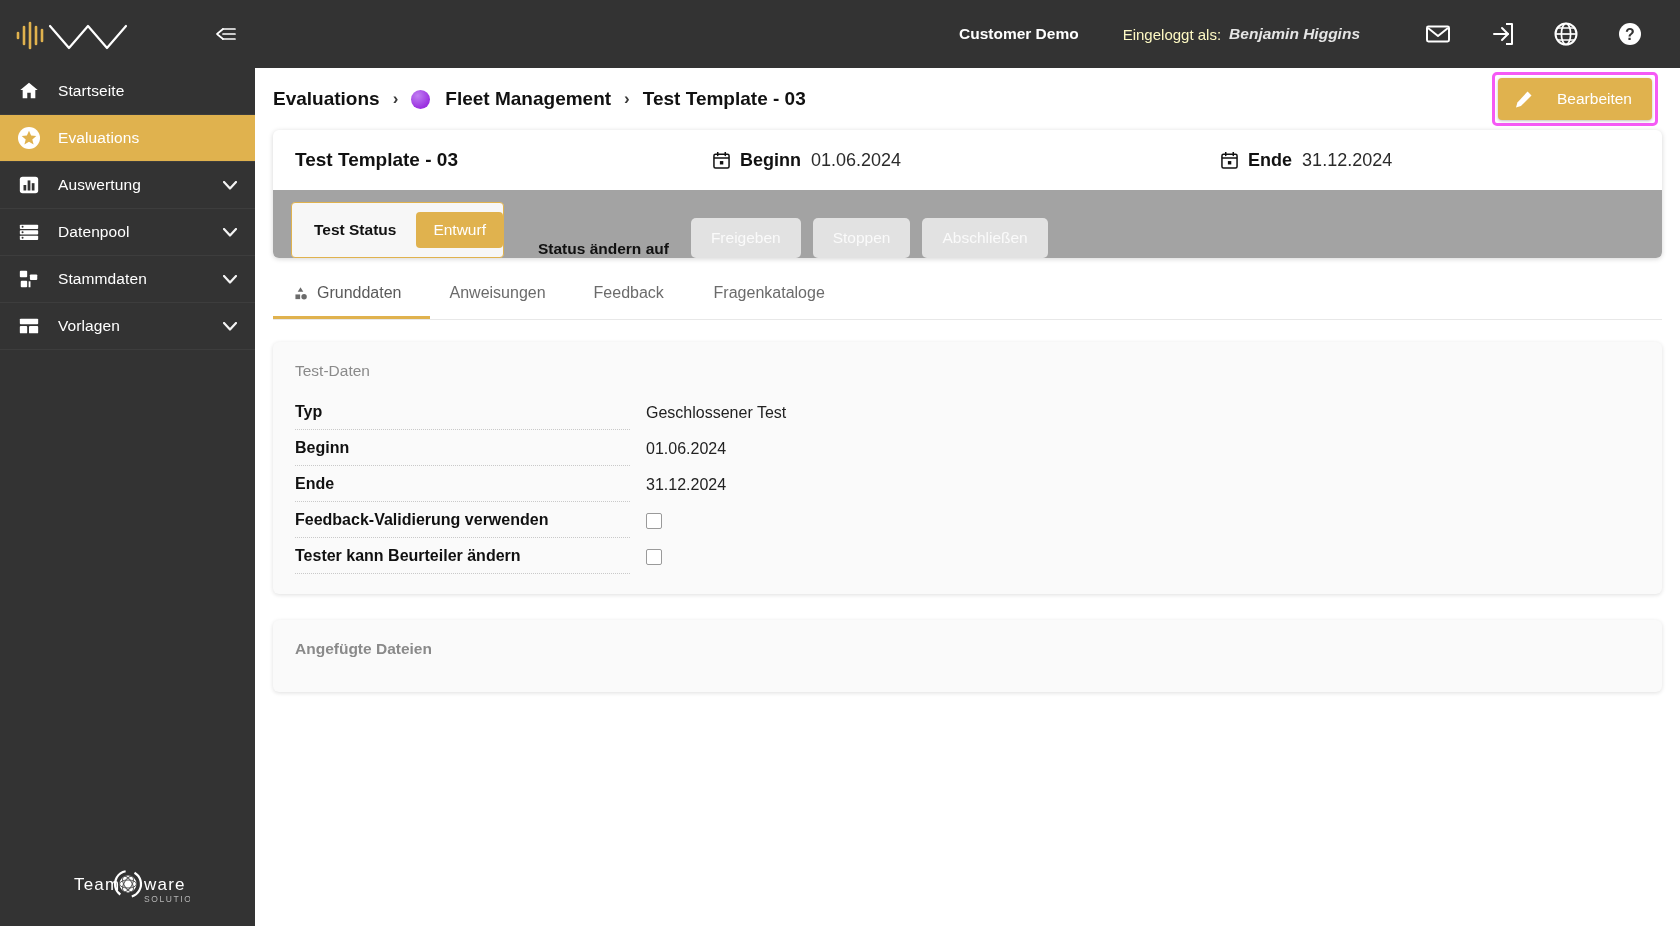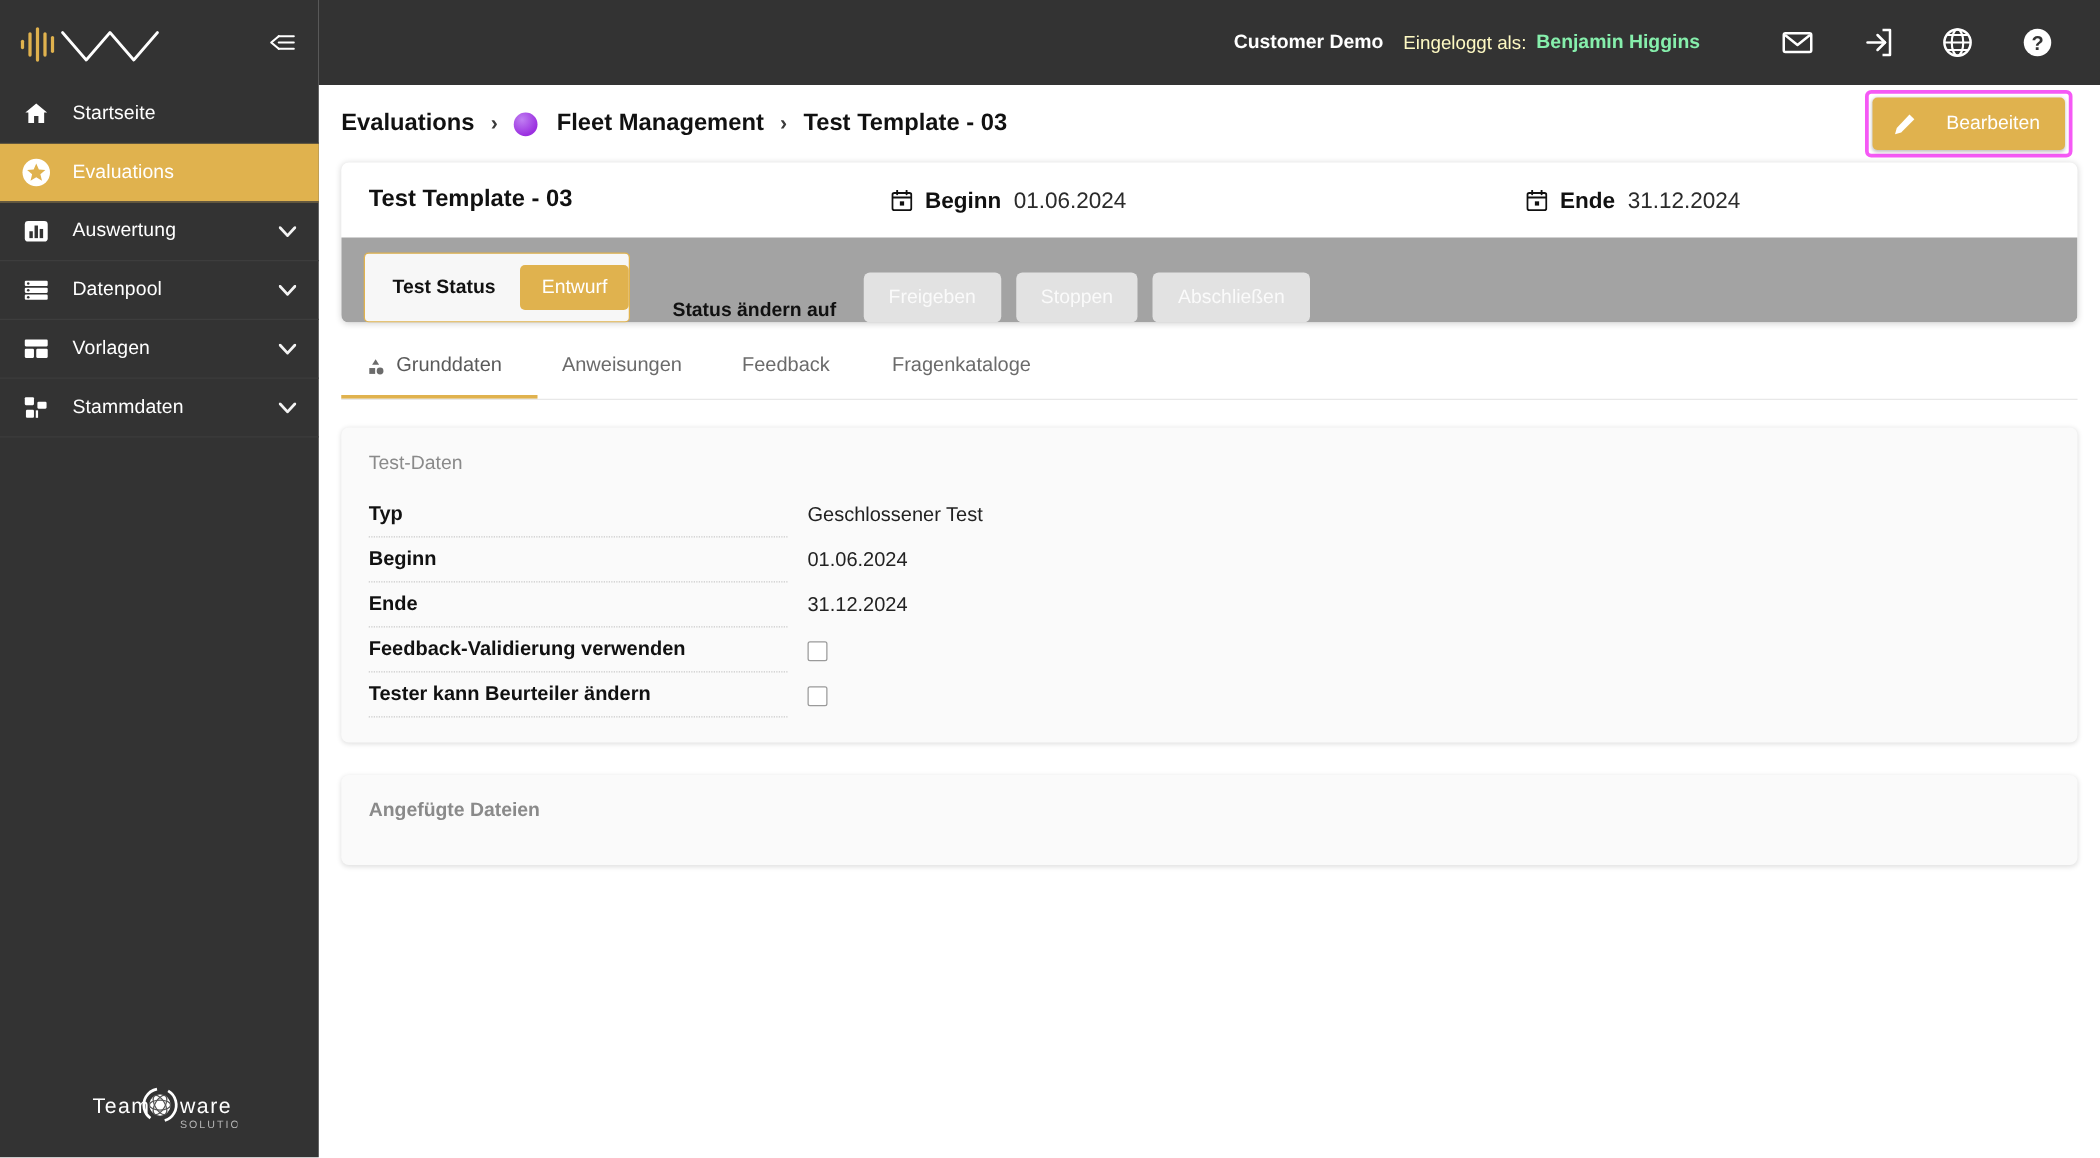--- a/index.html
+++ b/index.html
@@ -46,23 +46,23 @@
   }
 
   
   .main { flex: 1; height: 926px; display: flex; flex-direction: column; background:#fff; }
 
   .topbar {
     height: 68px; background: #333333;
     display: flex; align-items: center; justify-content: flex-end;
     padding-right: 28px; gap: 0;
   }
-  .tb-customer { color: #fff; font-size: 15.5px; font-weight: 700; margin-right: 16px; }
+  .tb-customer { color: #fff; font-size: 15.5px; font-weight: 700; margin-right: 44px; }
   .tb-loggedlabel { color: #fef9c3; font-size: 15px; margin-right: 8px; }
-  .tb-user { color: #86efac; font-size: 15.5px; font-weight: 700; margin-right: 36px; }
+  .tb-user { color: #e5e5e5; font-size: 15.5px; font-weight: 700; margin-right: 36px; font-style: italic; }
   .tb-ico { width: 44px; height: 44px; display: flex; align-items: center;
             justify-content: center; cursor: pointer; margin-left: 20px; }
 
   .content { flex: 1; overflow: hidden; background: #ffffff; display:flex; flex-direction:column; }
 
   
   .crumbrow {
     height: 62px; display: flex; align-items: center;
     padding: 0 22px 0 18px; position: relative;
   }
@@ -240,43 +240,43 @@
         <span class="nav-chev">
           <svg width="14" height="9" viewBox="0 0 14 9">
               <polyline points="1,1 7,7.5 13,1" fill="none" stroke="#fff" stroke-width="2.2" stroke-linecap="round" stroke-linejoin="round"></polyline>
             </svg>
         </span>
       </div>
 
       <div class="nav-item">
         <span class="nav-ico">
           <svg width="22" height="22" viewBox="0 0 24 24" fill="#fff">
-            <rect x="2" y="4" width="20" height="6" rx="1"></rect>
-            <rect x="2" y="12" width="8" height="8" rx="1"></rect>
-            <rect x="12" y="12" width="10" height="8" rx="1"></rect>
-          </svg>
-        </span>
-        <span class="nav-label">Vorlagen</span>
+            <rect x="2" y="3" width="8" height="7" rx="1"></rect>
+            <rect x="13" y="7" width="8" height="6" rx="1"></rect>
+            <rect x="3" y="14" width="7" height="7" rx="1"></rect>
+            <rect x="11.6" y="14.5" width="2" height="6.5"></rect>
+          </svg>
+        </span>
+        <span class="nav-label">Stammdaten</span>
         <span class="nav-chev">
           <svg width="14" height="9" viewBox="0 0 14 9">
               <polyline points="1,1 7,7.5 13,1" fill="none" stroke="#fff" stroke-width="2.2" stroke-linecap="round" stroke-linejoin="round"></polyline>
             </svg>
         </span>
       </div>
 
       <div class="nav-item">
         <span class="nav-ico">
           <svg width="22" height="22" viewBox="0 0 24 24" fill="#fff">
-            <rect x="2" y="3" width="8" height="7" rx="1"></rect>
-            <rect x="13" y="7" width="8" height="6" rx="1"></rect>
-            <rect x="3" y="14" width="7" height="7" rx="1"></rect>
-            <rect x="11.6" y="14.5" width="2" height="6.5"></rect>
-          </svg>
-        </span>
-        <span class="nav-label">Stammdaten</span>
+            <rect x="2" y="4" width="20" height="6" rx="1"></rect>
+            <rect x="2" y="12" width="8" height="8" rx="1"></rect>
+            <rect x="12" y="12" width="10" height="8" rx="1"></rect>
+          </svg>
+        </span>
+        <span class="nav-label">Vorlagen</span>
         <span class="nav-chev">
           <svg width="14" height="9" viewBox="0 0 14 9">
               <polyline points="1,1 7,7.5 13,1" fill="none" stroke="#fff" stroke-width="2.2" stroke-linecap="round" stroke-linejoin="round"></polyline>
             </svg>
         </span>
       </div>
     </nav>
 
     <div class="sb-footer">
       <svg width="124" height="48" viewBox="0 0 124 48">

